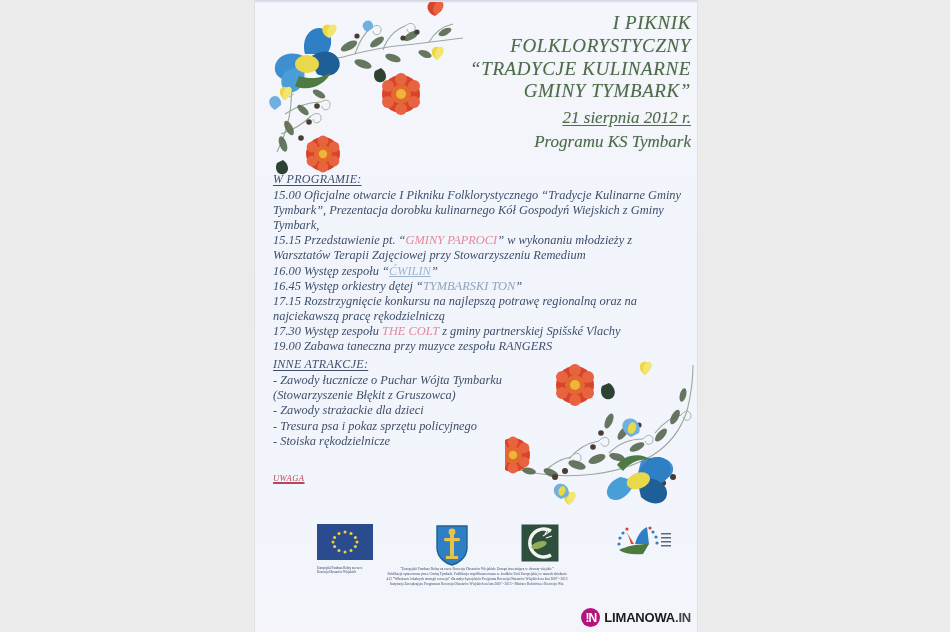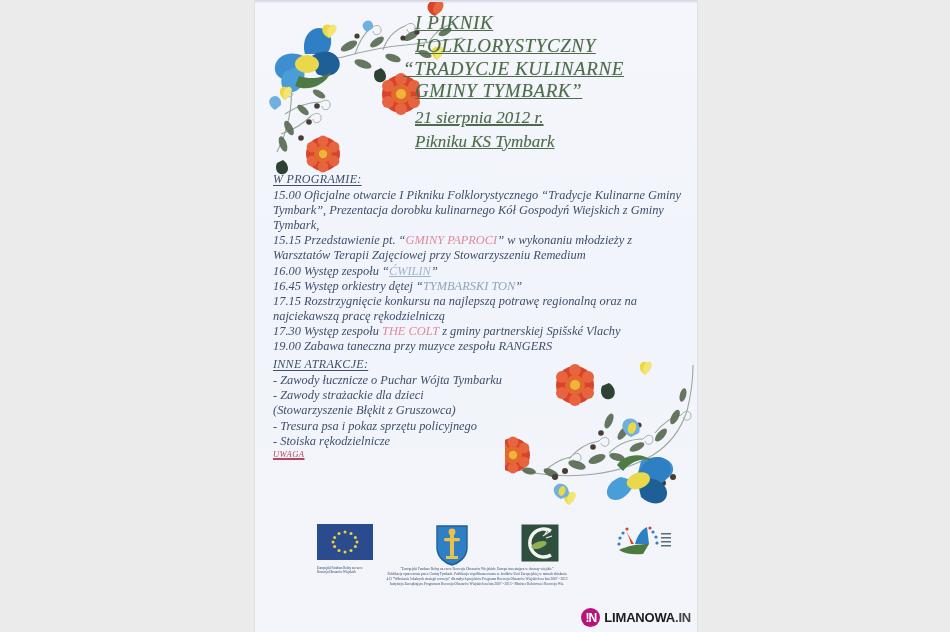--- a/index.html
+++ b/index.html
@@ -49,27 +49,26 @@
   }
   .floral-tl { left: 4px;  top: 2px;   width: 210px; height: 180px; }
   .floral-br { right: 2px; bottom: 98px; width: 190px; height: 175px; }
 
   
   .headline {
     position: absolute;
     left: 160px;
     top: 12px;
     width: 276px;
-    text-align: left;
+    text-align: right;
     color: #4e6b4a;
     font-family: "Liberation Serif", serif;
     font-style: italic;
     line-height: 1.2;
     text-shadow: 0 0 1px rgba(90,120,85,.35);
-    text-decoration: underline;
   }
   .headline .l1,
   .headline .l2,
   .headline .l3,
   .headline .l4 {
     display: block;
     font-size: 19px;
     letter-spacing: .6px;
     font-weight: 400;
     white-space: nowrap;
@@ -109,21 +108,21 @@
   }
   .prog-line { display: block; white-space: normal; }
 
   .attractions {
     margin-top: 3px;
   }
   .attractions .sec-title { color: #3d4f6b; }
   .attr-line { display: block; }
 
   .uwaga {
-    margin-top: 0;
+    margin-top: 24px;
     color: #b5475c;
     font-size: 8.4px;
     line-height: 10.4px;
     width: 250px;
     text-decoration: underline;
   }
   .uwaga .sec-title {
     font-size: 8.6px;
     color: #b5475c;
     letter-spacing: .4px;
@@ -450,21 +449,21 @@
         <path d="M104 24 c7 4 8 14 1 16 c-7 2 -11 -6 -8 -13 Z"></path>
       </g>
     </svg>
 
     <div class="headline">
       <span class="l1">I PIKNIK</span>
       <span class="l2">FOLKLORYSTYCZNY</span>
       <span class="l3">“TRADYCJE KULINARNE</span>
       <span class="l4">GMINY TYMBARK”</span>
       <span class="date">21 sierpnia 2012 r.</span>
-      <span class="venue">Pikniku KS Tymbark</span>
+      <span class="venue">Programu KS Tymbark</span>
     </div>
 
     <div class="body-area">
 
       <div>
         <span class="sec-title">W PROGRAMIE:</span>
         <div id="program-list">
             <span class="prog-line"><span>15.00 Oficjalne otwarcie I Pikniku Folklorystycznego “Tradycje Kulinarne Gminy Tymbark”, Prezentacja dorobku kulinarnego Kół Gospodyń Wiejskich z Gminy Tymbark,</span></span>
             <span class="prog-line"><span>15.15 Przedstawienie pt. “</span><span style="color: rgb(226, 137, 154);">GMINY PAPROCI</span><span>” w wykonaniu młodzieży z Warsztatów Terapii Zajęciowej przy Stowarzyszeniu Remedium</span></span>
             <span class="prog-line"><span>16.00 Występ zespołu “</span><span style="color: rgb(157, 180, 207); text-decoration: underline;">ĆWILIN</span><span>”</span></span>
@@ -472,22 +471,22 @@
             <span class="prog-line"><span>17.15 Rozstrzygnięcie konkursu na najlepszą potrawę regionalną oraz na najciekawszą pracę rękodzielniczą</span></span>
             <span class="prog-line"><span>17.30 Występ zespołu </span><span style="color: rgb(226, 137, 154);">THE COLT</span><span> z gminy partnerskiej Spišské Vlachy</span></span>
             <span class="prog-line"><span>19.00 Zabawa taneczna przy muzyce zespołu RANGERS</span></span>
           </div>
       </div>
 
       <div class="attractions">
         <span class="sec-title">INNE ATRAKCJE:</span>
         <div id="attractions-list">
             <span class="attr-line">- Zawody łucznicze o Puchar Wójta Tymbarku</span>
+            <span class="attr-line">  (Stowarzyszenie Błękit z Gruszowca)</span>
             <span class="attr-line">- Zawody strażackie  dla dzieci</span>
-            <span class="attr-line">  (Stowarzyszenie Błękit z Gruszowca)</span>
             <span class="attr-line">- Tresura psa i pokaz sprzętu policyjnego</span>
             <span class="attr-line">- Stoiska rękodzielnicze</span>
           </div>
       </div>
 
       <div class="uwaga">
         <span class="sec-title">UWAGA</span>
       </div>
     </div>
 

